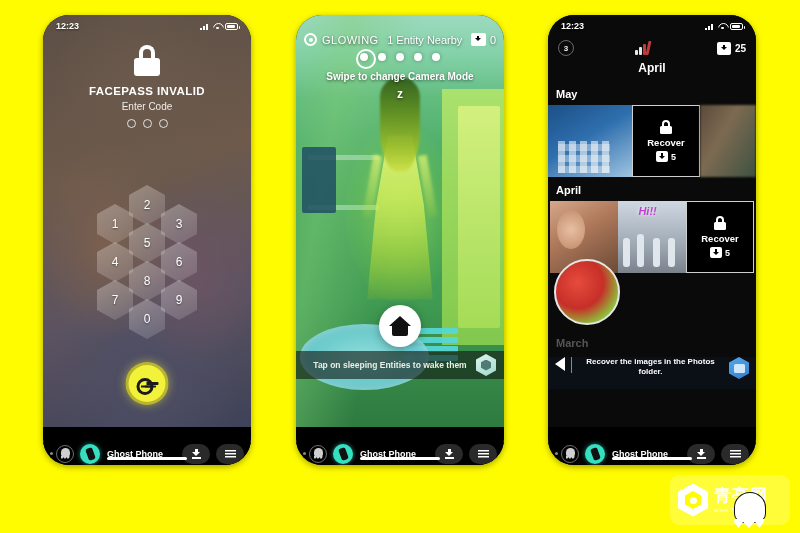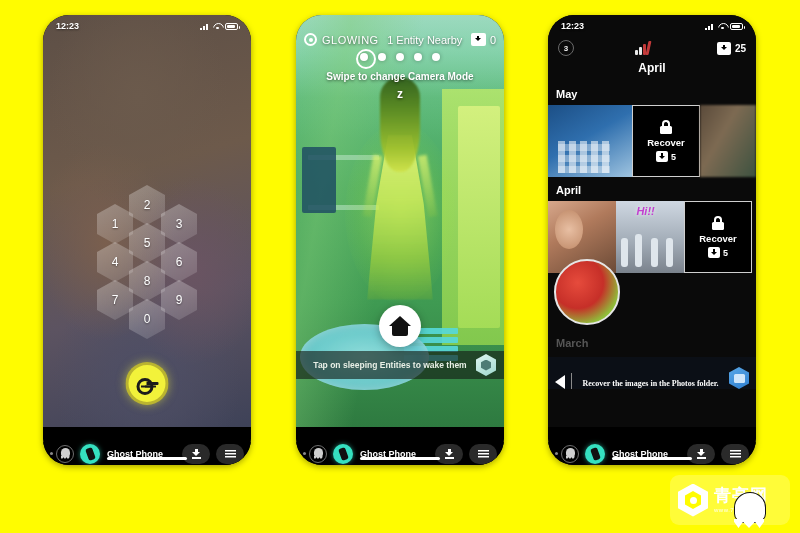--- a/index.html
+++ b/index.html
@@ -324,21 +324,21 @@
   .signal-art i:nth-child(4){left:12px;height:14px;background:#c23a3a;transform:skewX(-12deg);}
   .dl-count { display:flex;align-items:center;gap:4px;color:#fff;font-size:10px;font-weight:bold; }
   .dl-box { width:14px;height:13px;background:#fff;border-radius:2px;display:flex;align-items:center;justify-content:center; }
 
   .ph3-title {
     position:absolute; top:46px; left:0; right:0; text-align:center;
     color:#fff; font-size:12px; font-weight:bold; z-index:30;
   }
   .ph3-scroll { position:absolute; top:66px; left:0; right:0; bottom:38px; overflow:hidden; }
   .month-label { color:#fff; font-size:11px; font-weight:bold; padding:7px 8px 5px; }
-  .tile-row { display:flex; height:72px; }
+  .tile-row { display:flex; height:72px;justify-content:center; }
   .tile { flex:none; height:72px; position:relative; overflow:hidden; }
   .recover-tile {
     background:#000; border:1.5px solid #cfcfcf;
     display:flex;flex-direction:column;align-items:center;justify-content:center;
     gap:3px;
   }
   .rt-lock { width:12px;height:14px;position:relative; }
   .rt-lock .sh { position:absolute;top:0;left:50%;transform:translateX(-50%);
     width:8px;height:7px;border:2px solid #fff;border-bottom:none;border-radius:4px 4px 0 0; }
   .rt-lock .bd { position:absolute;bottom:0;left:0;width:12px;height:8px;background:#fff;border-radius:1.5px; }
@@ -366,21 +366,21 @@
   .pic-dance .fig { position:absolute; bottom:8%; width:7px; height:40%; background:#dfe6ec; border-radius:3px; }
   .pic-fruit {
     position:absolute; left:6px; top:58px; width:66px; height:66px;
     border-radius:50%; border:2px solid #e6e6e6; overflow:hidden;
     background: radial-gradient(circle at 35% 35%, #e64b3c 0%, #c62f28 45%, #8fbf3a 75%, #d9b23a 100%);
     z-index:12;
   }
   .toast {
     position:absolute; bottom:38px; left:0; right:0; height:32px;
     background: rgba(12,16,24,.92);
-    display:flex;align-items:flex-end;padding:0 7px;gap:6px;z-index:35;font-family:Liberation Serif, serif;
+    display:flex;align-items:flex-start;padding:0 7px;gap:6px;z-index:35;
   }
   .back-tri { width:0;height:0;border-top:7px solid transparent;border-bottom:7px solid transparent;
     border-right:10px solid #fff; flex:none; }
   .toast-sep { width:1px;height:16px;background:#8a8a8a;flex:none; }
   .toast-text { flex:1; text-align:center; color:#fff; font-size:8px; font-weight:bold; line-height:1.25; }
   .toast-hex {
     width:20px;height:22px;flex:none;
     clip-path: polygon(50% 0%,100% 25%,100% 75%,50% 100%,0% 75%,0% 25%);
     background: linear-gradient(150deg,#58a7e8,#2f7fd0);
     display:flex;align-items:center;justify-content:center;
@@ -429,20 +429,33 @@
 
     <div class="statusbar">
       <span>12:23</span>
       <span class="sb-right">
         <i class="ico-signal"></i>
         <i class="ico-wifi"></i>
         <i class="ico-batt"></i>
       </span>
     </div>
 
+    <div class="lock-top">
+      <div class="lock-icon">
+        <div class="lock-shackle"></div>
+          <div class="lock-body"></div>
+      </div>
+      <div class="lock-title">FACEPASS INVALID</div>
+      <div class="lock-sub">Enter Code</div>
+      <div class="code-dots">
+        <span class="code-dot"></span>
+        <span class="code-dot"></span>
+        <span class="code-dot"></span>
+      </div>
+    </div>
 
     <div class="keypad">
       <div class="hexkey" style="left:86px;top:0px;">2</div>
       <div class="hexkey" style="left:54px;top:19px;">1</div>
       <div class="hexkey" style="left:118px;top:19px;">3</div>
       <div class="hexkey" style="left:86px;top:38px;">5</div>
       <div class="hexkey" style="left:54px;top:57px;">4</div>
       <div class="hexkey" style="left:118px;top:57px;">6</div>
       <div class="hexkey" style="left:86px;top:76px;">8</div>
       <div class="hexkey" style="left:54px;top:95px;">7</div>

